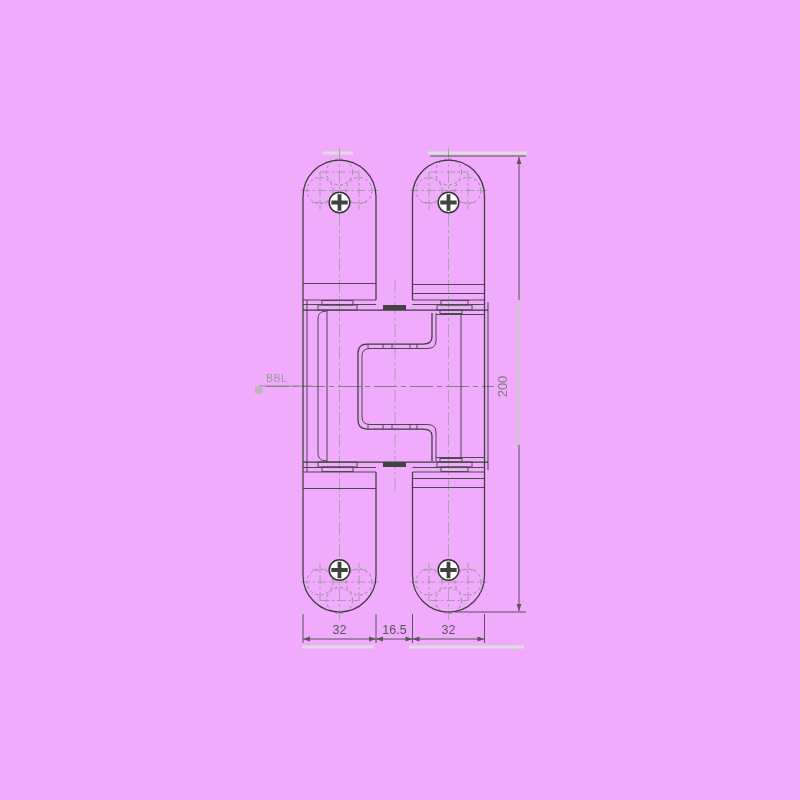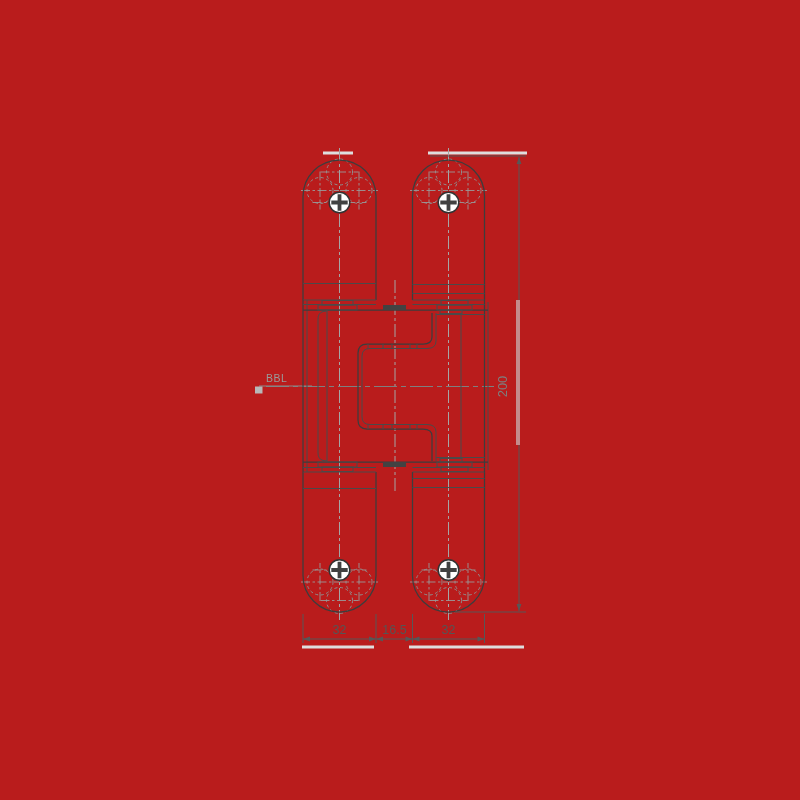--- a/index.html
+++ b/index.html
@@ -1,16 +1,16 @@
 <!DOCTYPE html>
 <html><head>
 <meta charset="utf-8">
 <style>
   html,body{margin:0;padding:0;background:#ffffff;}
-  .page{position:relative;width:800px;height:800px;background:#b91c1c;overflow:hidden;
+  .page{position:relative;width:800px;height:800px;background:#f0abfc;overflow:hidden;
         font-family:"Liberation Sans", sans-serif;}
   svg{display:block;}
   
   .main{stroke:#3d3d3d;stroke-width:1.25;fill:none;stroke-linecap:butt;}
   .thin{stroke:#4a4a4a;stroke-width:1;fill:none;}
   .cl{stroke:#a5a5a5;stroke-width:1;fill:none;stroke-dasharray:13 3 3 3;}
   .clh{stroke:#7f7f7f;stroke-width:1;fill:none;stroke-dasharray:23 4 5 4;}
   .dc{stroke:#8f8f8f;stroke-width:1;fill:none;stroke-dasharray:3 2.6;}
   .dcl{stroke:#9a9a9a;stroke-width:0.9;fill:none;stroke-dasharray:9 2.5 2.5 2.5;}
   .dim{stroke:#575757;stroke-width:1;fill:none;}

